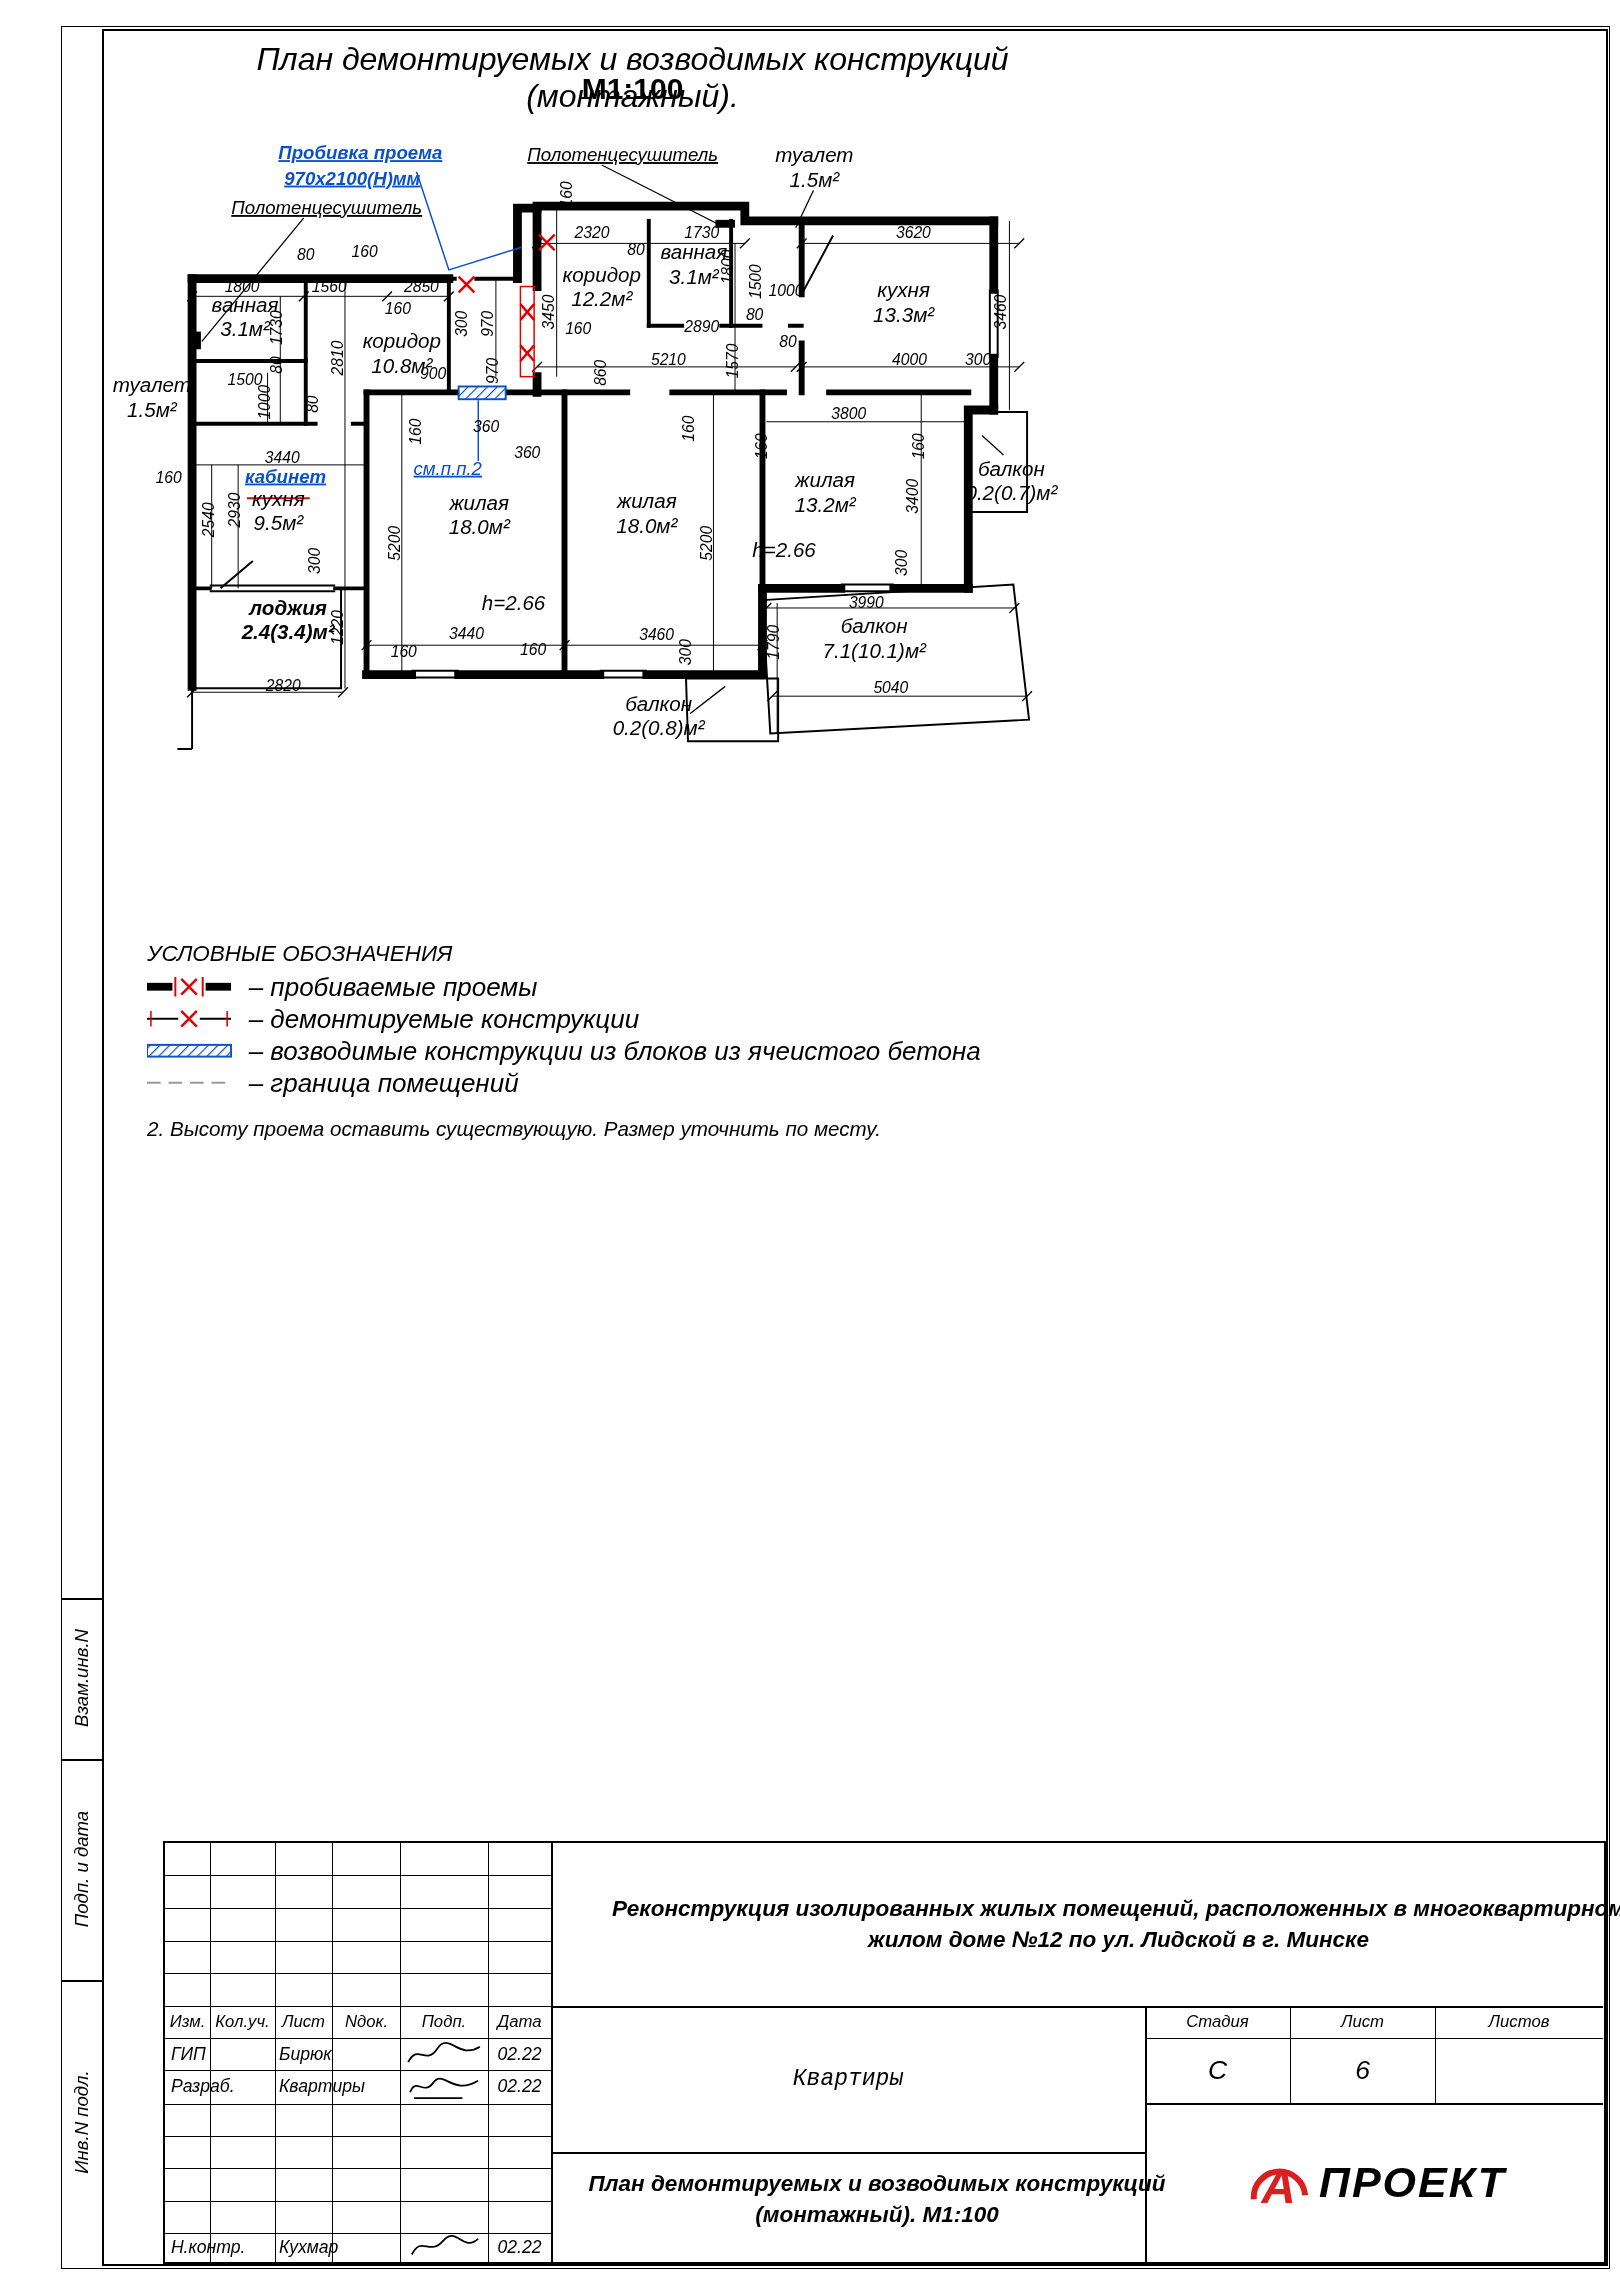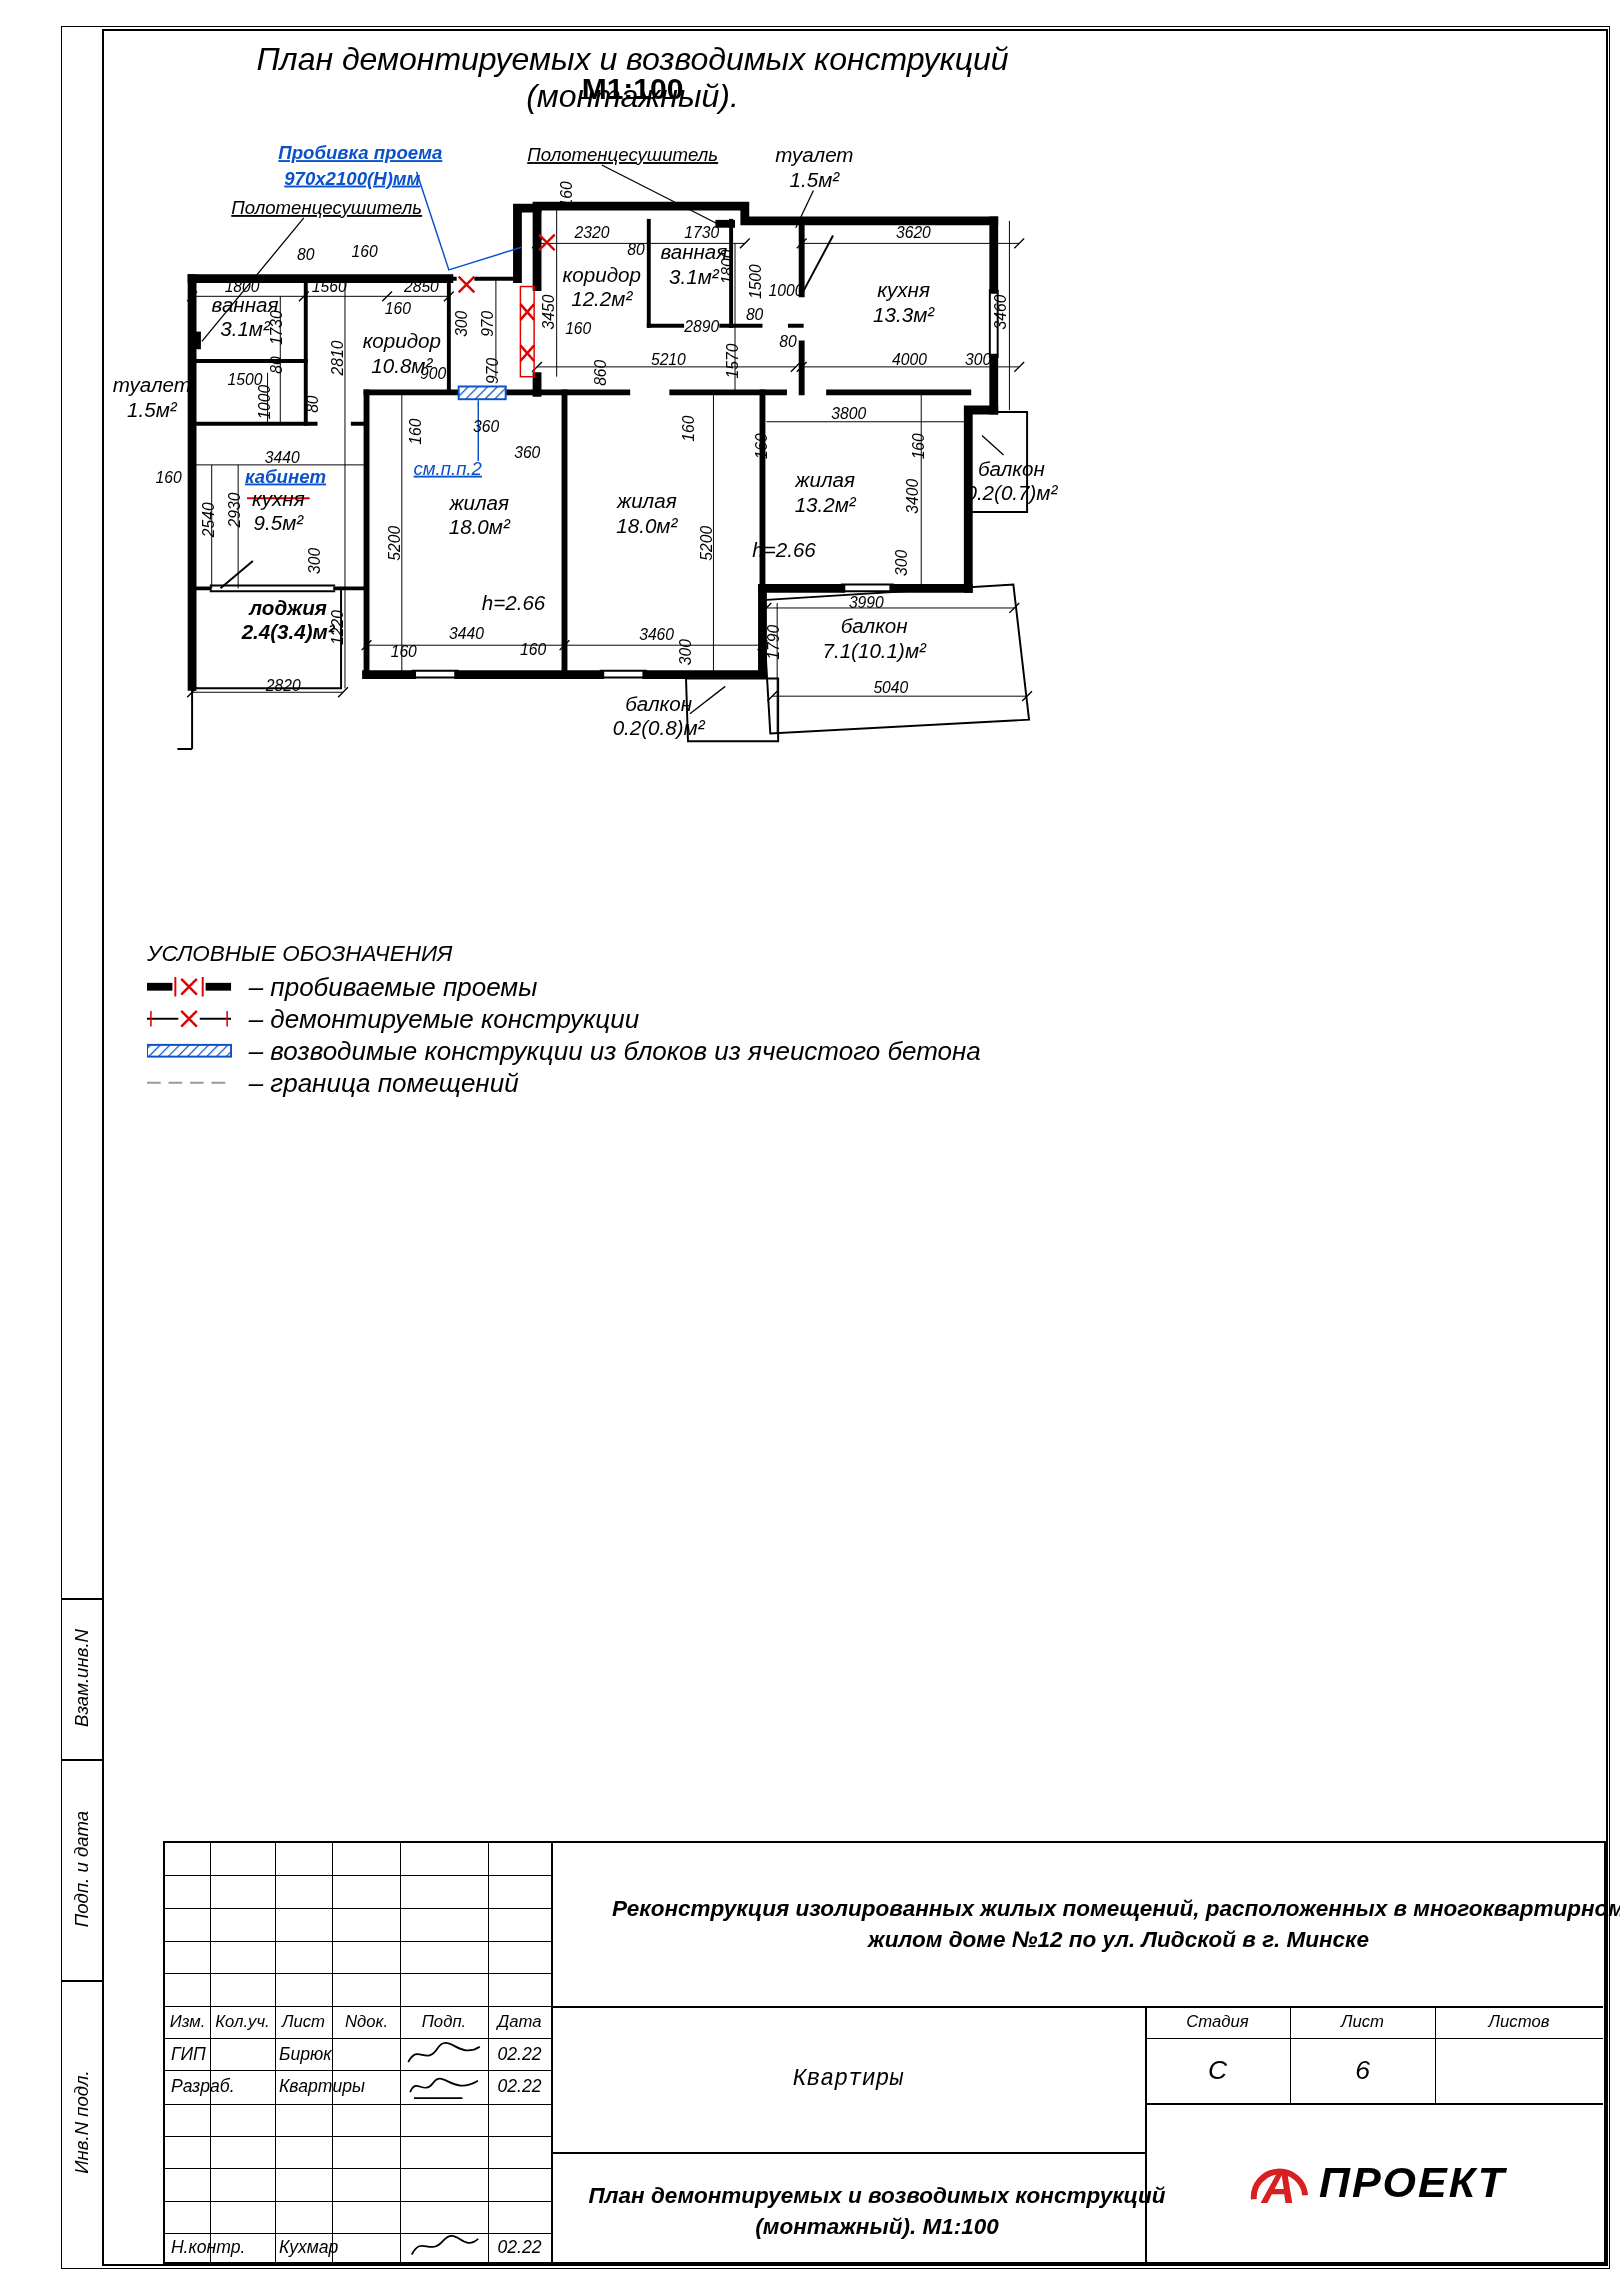--- a/index.html
+++ b/index.html
@@ -326,20 +326,21 @@
 
     <div class="legend-row">
       <svg width="86" height="25.5" viewBox="0 0 88 26">
         <line x1="0" y1="13" x2="86" y2="13" stroke="#999" stroke-width="2" stroke-dasharray="14,8"></line>
       </svg>
       <span>–  граница помещений</span>
     </div>
   </div>
 
   <div class="notes">
+    <div>2. Высоту проема оставить существующую. Размер уточнить по месту.</div>
   </div>
 
   <div class="tb">
 
     <div class="v" style="left:45px"></div>
     <div class="v" style="left:110px"></div>
     <div class="v" style="left:167px"></div>
     <div class="v" style="left:235px"></div>
     <div class="v" style="left:323px"></div>
     <div class="ln" style="left:386px;top:0;width:2px;height:419px"></div>
@@ -398,21 +399,21 @@
 
     <div class="cell obj" style="left:386px;top:163px;width:594px;height:146px">Квартиры</div>
 
     <div class="cell hdr" style="left:980px;top:163px;width:145px;height:32px">Стадия</div>
     <div class="cell hdr" style="left:1125px;top:163px;width:145px;height:32px">Лист</div>
     <div class="cell hdr" style="left:1270px;top:163px;width:168px;height:32px">Листов</div>
     <div class="cell stageval" style="left:980px;top:195px;width:145px;height:65px">С</div>
     <div class="cell stageval" style="left:1125px;top:195px;width:145px;height:65px">6</div>
     <div class="cell stageval" style="left:1270px;top:195px;width:168px;height:65px"></div>
 
-    <div class="cell drawttl" style="left:386px;top:313px;width:594px;height:110px">План демонтируемых и возводимых конструкций (монтажный). М1:100</div>
+    <div class="cell drawttl" style="left:386px;top:301px;width:594px;height:110px">План демонтируемых и возводимых конструкций (монтажный). М1:100</div>
 
     <div class="logo-wrap" style="left:980px;top:260px;width:458px;height:159px">
       <svg width="73" height="73" viewBox="0 0 74 74">
         <path d="M12,54 A26,26 0 1,1 64,50" stroke="#d92020" stroke-width="6" fill="none"></path>
         <text x="37" y="58" text-anchor="middle" style="font:bold italic 48px 'Liberation Sans',sans-serif;fill:#d92020">А</text>
       </svg>
       <span class="logo-text">ПРОЕКТ</span>
     </div>
   </div>
 

